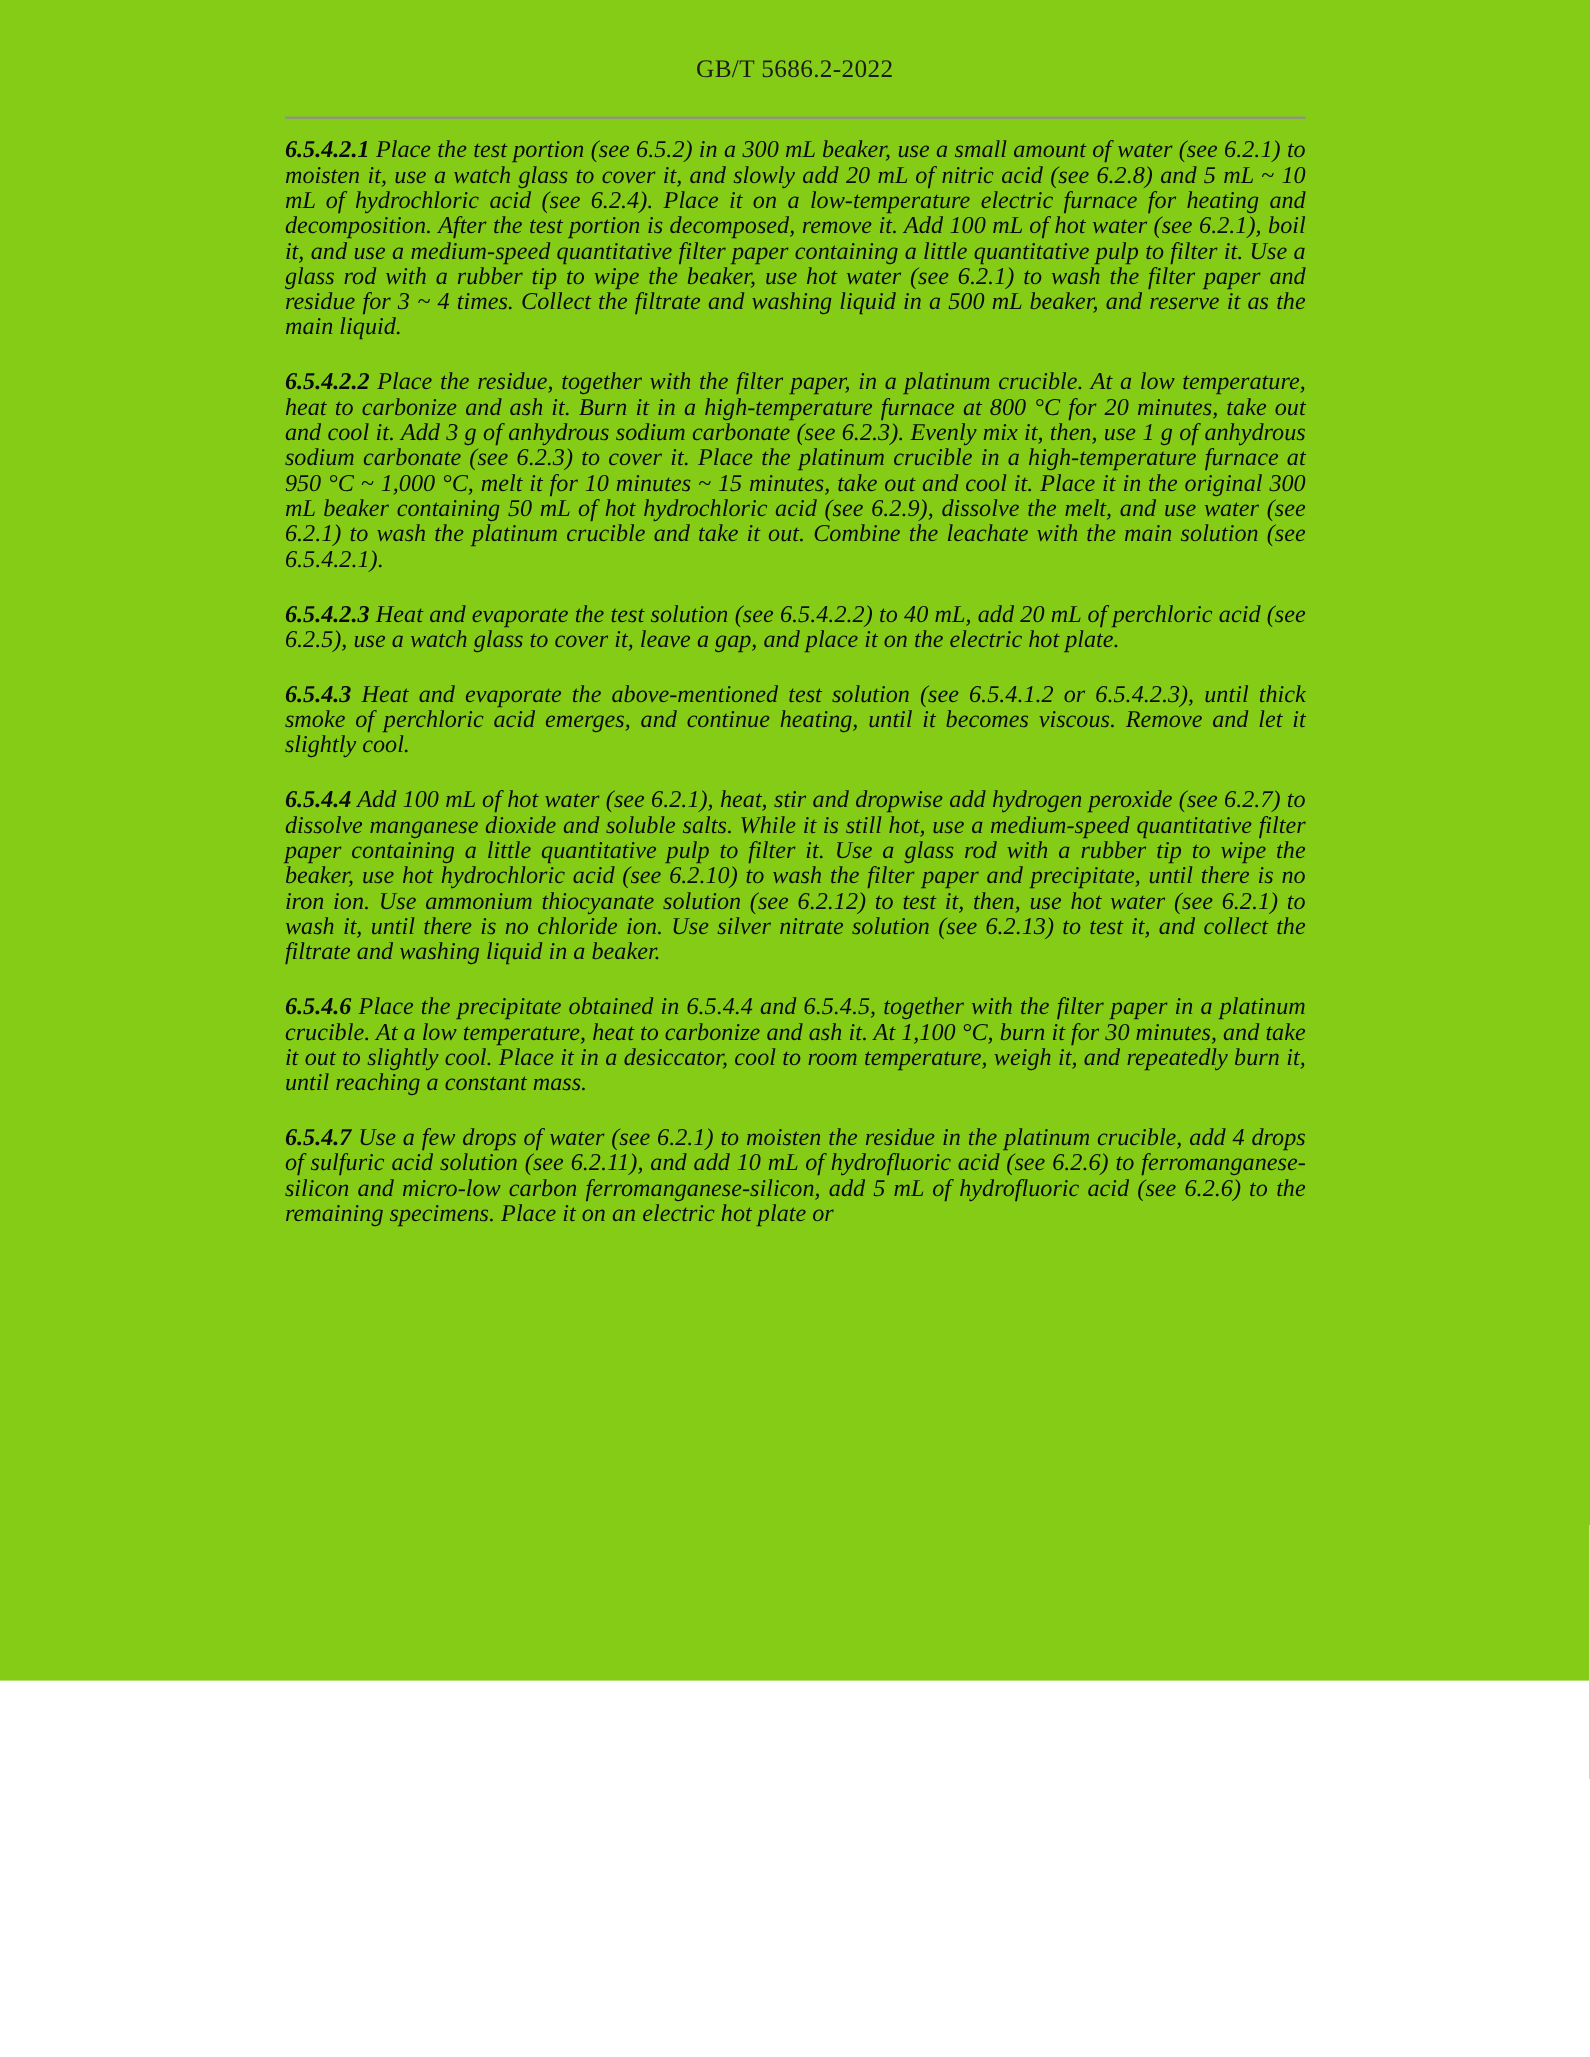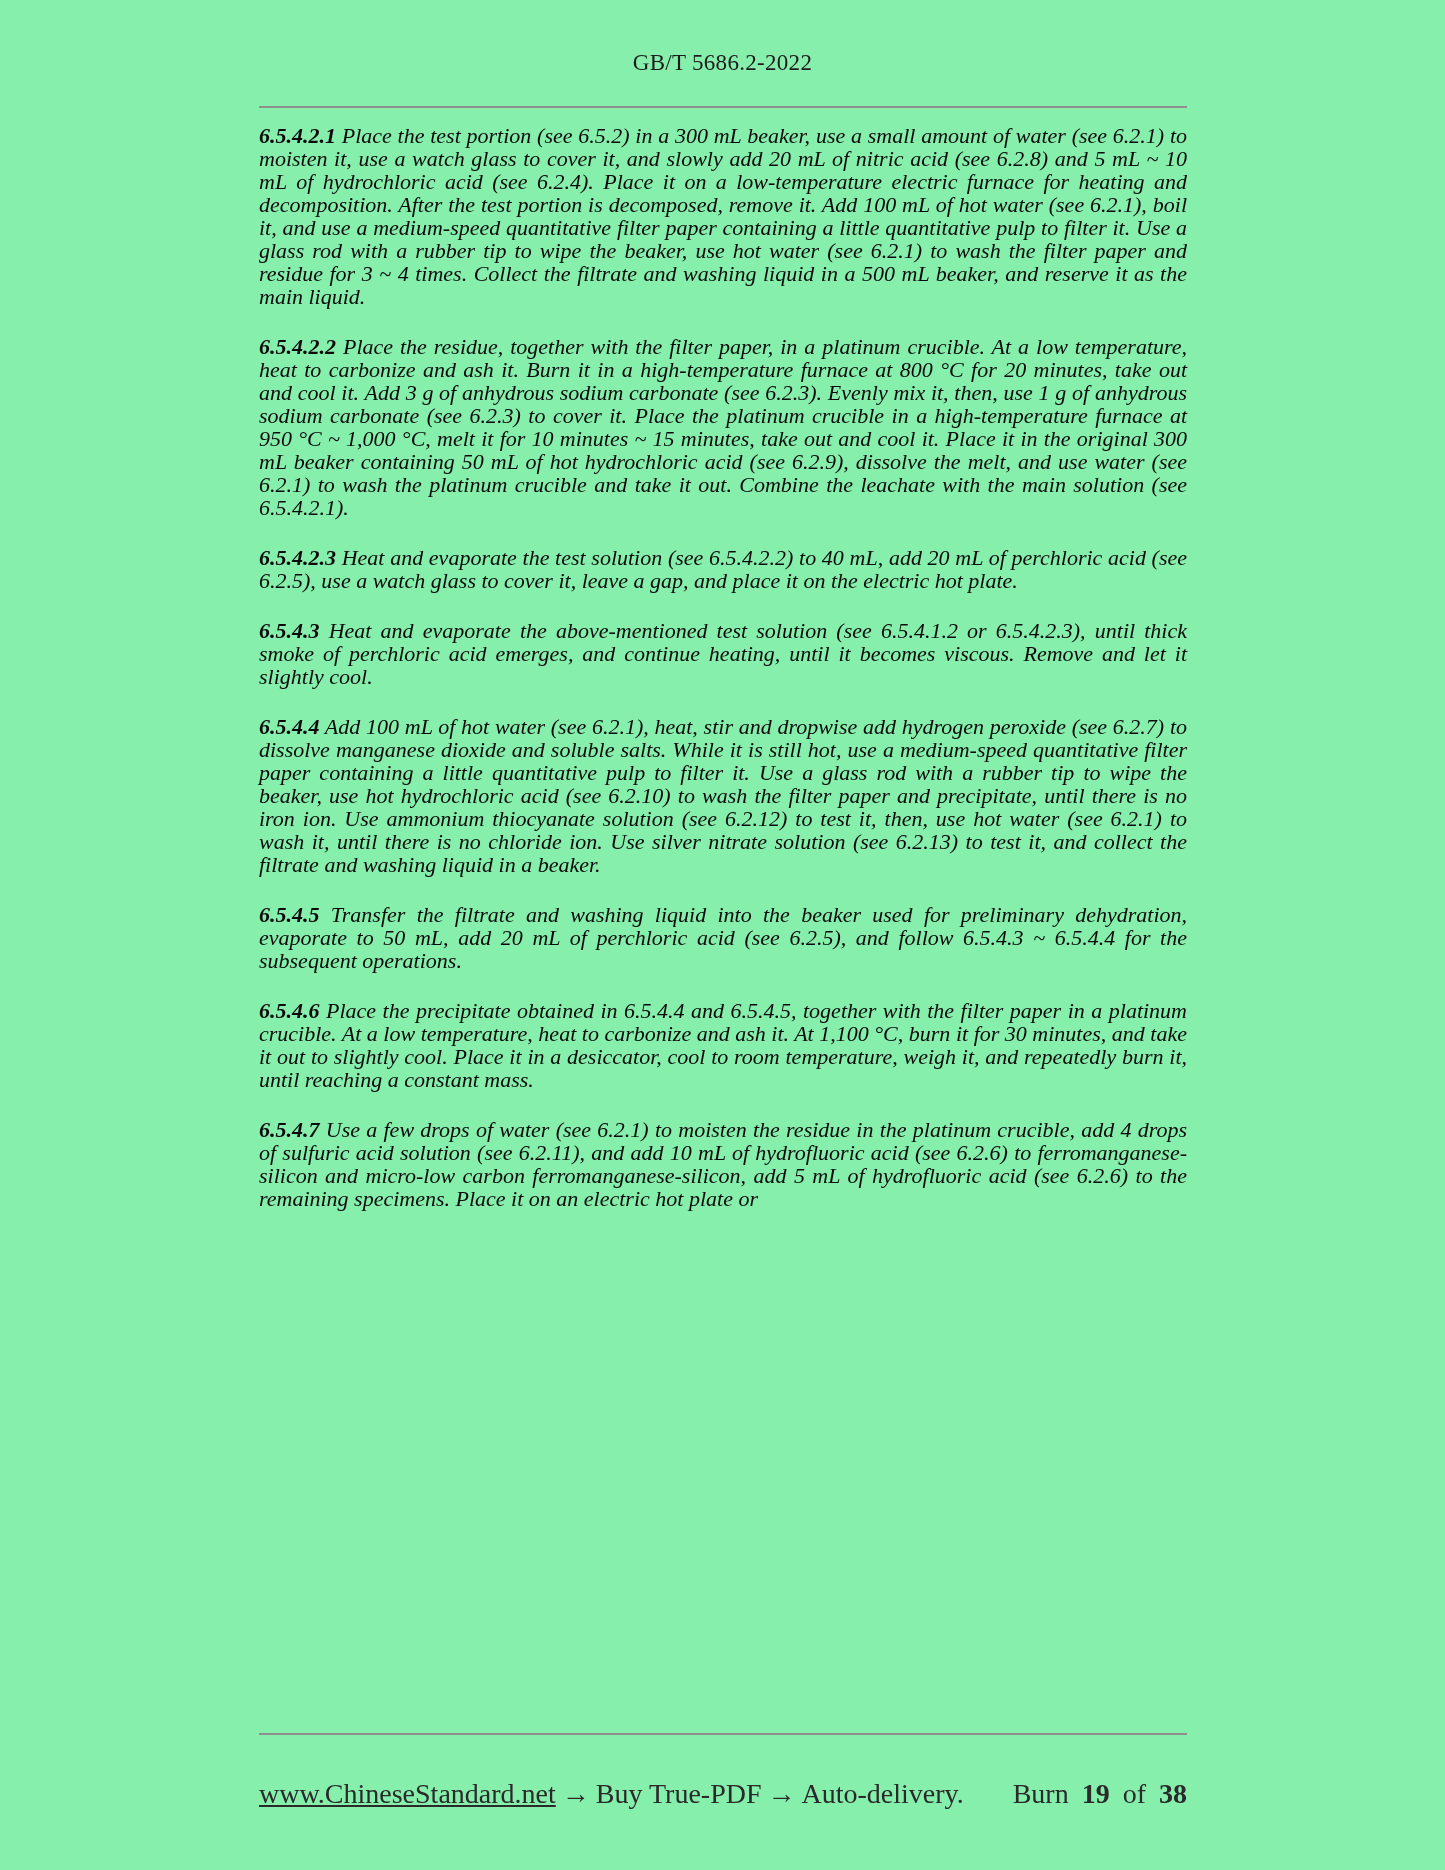--- a/index.html
+++ b/index.html
@@ -3,22 +3,22 @@
   <meta charset="utf-8">
   <style>
     html, body {
       margin: 0;
       padding: 0;
       background: #ffffff;
     }
     .page {
       position: relative;
       width: 1445px;
-      height: 1870px;
-      background: #86efac;
+      height: 1528px;
+      background: #84cc16;
       font-family: "Liberation Serif", "DejaVu Serif", serif;
       color: #000000;
       overflow: hidden;
     }
     .header-title {
       position: absolute;
       top: 50px;
       left: 0;
       width: 100%;
       text-align: center;
@@ -76,21 +76,20 @@
 
   <div class="header-title">GB/T 5686.2-2022</div>
   <div class="rule rule-header"></div>
 
   <div class="content">
     <p class="para"><b class="num">6.5.4.2.1</b> <span>Place the test portion (see 6.5.2) in a 300 mL beaker, use a small amount of water (see 6.2.1) to moisten it, use a watch glass to cover it, and slowly add 20 mL of nitric acid (see 6.2.8) and 5 mL ~ 10 mL of hydrochloric acid (see 6.2.4). Place it on a low-temperature electric furnace for heating and decomposition. After the test portion is decomposed, remove it. Add 100 mL of hot water (see 6.2.1), boil it, and use a medium-speed quantitative filter paper containing a little quantitative pulp to filter it. Use a glass rod with a rubber tip to wipe the beaker, use hot water (see 6.2.1) to wash the filter paper and residue for 3 ~ 4 times. Collect the filtrate and washing liquid in a 500 mL beaker, and reserve it as the main liquid.</span></p>
     <p class="para"><b class="num">6.5.4.2.2</b> <span>Place the residue, together with the filter paper, in a platinum crucible. At a low temperature, heat to carbonize and ash it. Burn it in a high-temperature furnace at 800 °C for 20 minutes, take out and cool it. Add 3 g of anhydrous sodium carbonate (see 6.2.3). Evenly mix it, then, use 1 g of anhydrous sodium carbonate (see 6.2.3) to cover it. Place the platinum crucible in a high-temperature furnace at 950 °C ~ 1,000 °C, melt it for 10 minutes ~ 15 minutes, take out and cool it. Place it in the original 300 mL beaker containing 50 mL of hot hydrochloric acid (see 6.2.9), dissolve the melt, and use water (see 6.2.1) to wash the platinum crucible and take it out. Combine the leachate with the main solution (see 6.5.4.2.1).</span></p>
     <p class="para"><b class="num">6.5.4.2.3</b> <span>Heat and evaporate the test solution (see 6.5.4.2.2) to 40 mL, add 20 mL of perchloric acid (see 6.2.5), use a watch glass to cover it, leave a gap, and place it on the electric hot plate.</span></p>
     <p class="para"><b class="num">6.5.4.3</b> <span>Heat and evaporate the above-mentioned test solution (see 6.5.4.1.2 or 6.5.4.2.3), until thick smoke of perchloric acid emerges, and continue heating, until it becomes viscous. Remove and let it slightly cool.</span></p>
     <p class="para"><b class="num">6.5.4.4</b> <span>Add 100 mL of hot water (see 6.2.1), heat, stir and dropwise add hydrogen peroxide (see 6.2.7) to dissolve manganese dioxide and soluble salts. While it is still hot, use a medium-speed quantitative filter paper containing a little quantitative pulp to filter it. Use a glass rod with a rubber tip to wipe the beaker, use hot hydrochloric acid (see 6.2.10) to wash the filter paper and precipitate, until there is no iron ion. Use ammonium thiocyanate solution (see 6.2.12) to test it, then, use hot water (see 6.2.1) to wash it, until there is no chloride ion. Use silver nitrate solution (see 6.2.13) to test it, and collect the filtrate and washing liquid in a beaker.</span></p>
-    <p class="para"><b class="num">6.5.4.5</b> <span>Transfer the filtrate and washing liquid into the beaker used for preliminary dehydration, evaporate to 50 mL, add 20 mL of perchloric acid (see 6.2.5), and follow 6.5.4.3 ~ 6.5.4.4 for the subsequent operations.</span></p>
     <p class="para"><b class="num">6.5.4.6</b> <span>Place the precipitate obtained in 6.5.4.4 and 6.5.4.5, together with the filter paper in a platinum crucible. At a low temperature, heat to carbonize and ash it. At 1,100 °C, burn it for 30 minutes, and take it out to slightly cool. Place it in a desiccator, cool to room temperature, weigh it, and repeatedly burn it, until reaching a constant mass.</span></p>
     <p class="para"><b class="num">6.5.4.7</b> <span>Use a few drops of water (see 6.2.1) to moisten the residue in the platinum crucible, add 4 drops of sulfuric acid solution (see 6.2.11), and add 10 mL of hydrofluoric acid (see 6.2.6) to ferromanganese-silicon and micro-low carbon ferromanganese-silicon, add 5 mL of hydrofluoric acid (see 6.2.6) to the remaining specimens. Place it on an electric hot plate or</span></p>
   </div>
 
   <div class="rule rule-footer"></div>
 
   <div class="footer-row">
     <div class="footer-left"><span class="footer-link">www.ChineseStandard.net</span><span class="arrow">→</span><span>Buy True-PDF</span><span class="arrow">→</span><span>Auto-delivery.</span></div>
     <div class="page-info"><span>Burn</span> <span class="bold">19</span> <span>of</span> <span class="bold">38</span></div>
   </div>

